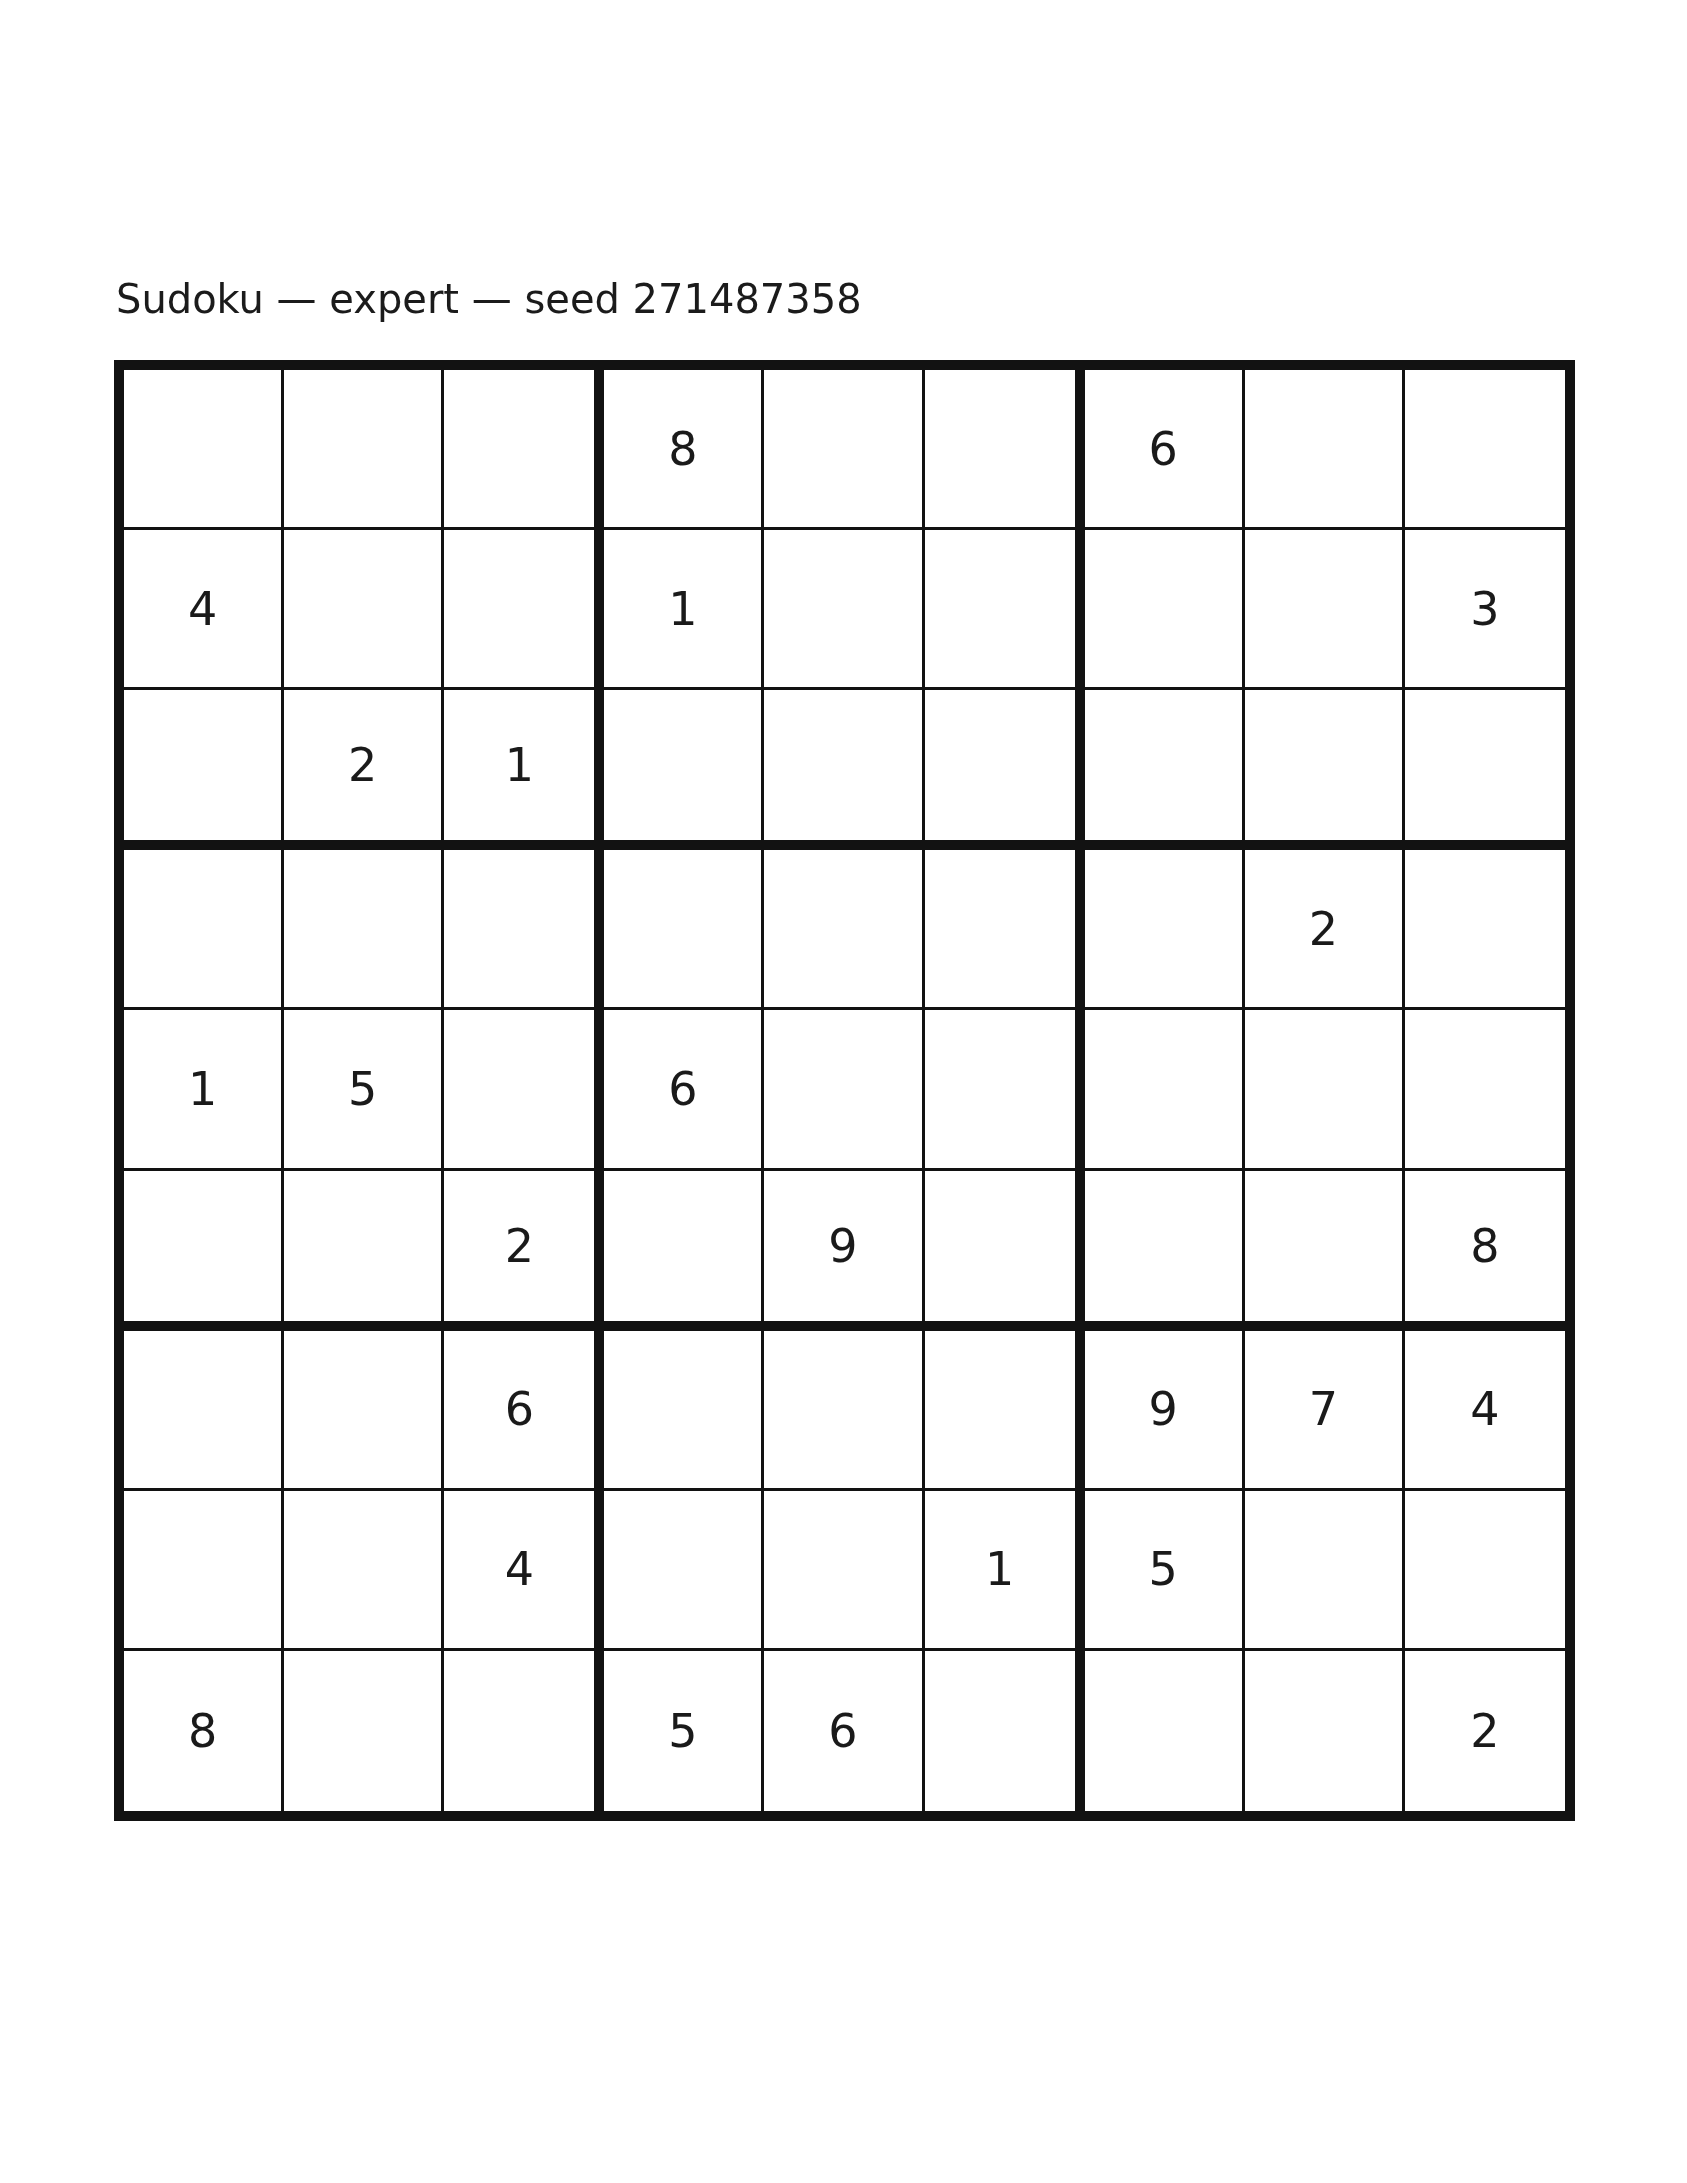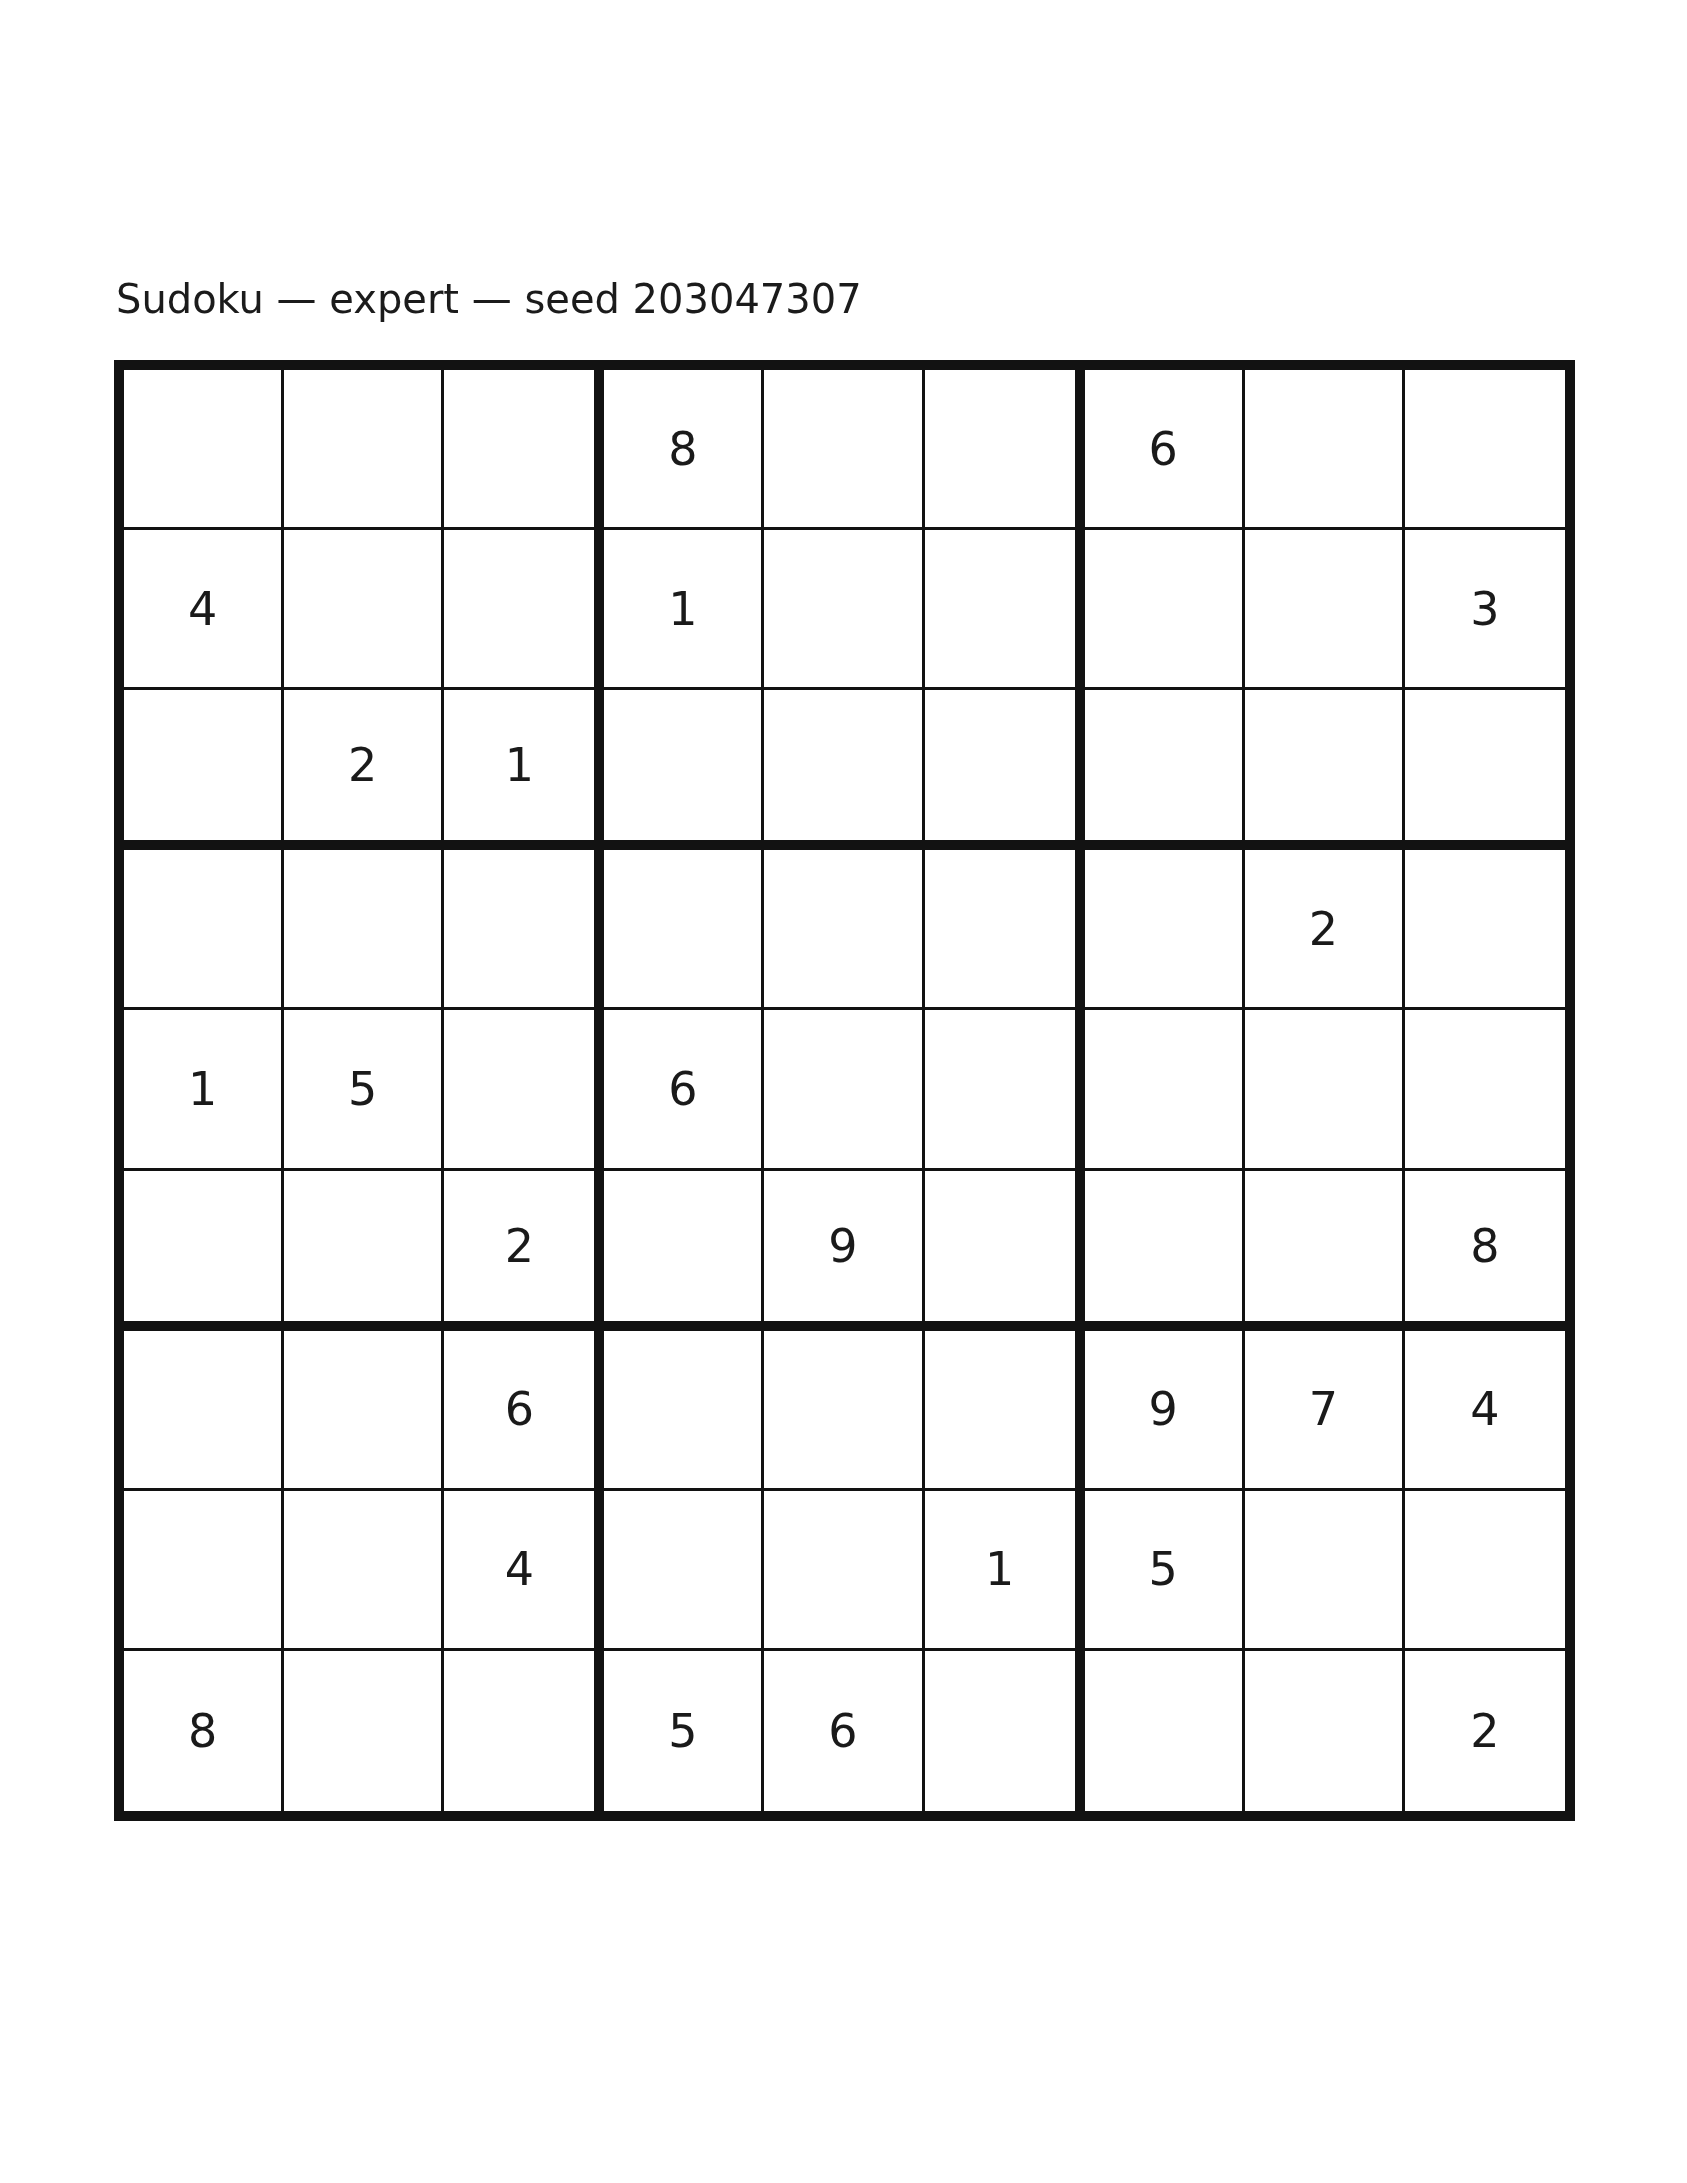--- a/index.html
+++ b/index.html
@@ -48,21 +48,21 @@
       background: #ffffff;
     }
     .cell.thick-r { border-right-width: 10px; }
     .cell.no-r    { border-right: none; }
     .cell.thick-b { border-bottom-width: 10px; }
     .cell.no-b    { border-bottom: none; }
   </style>
 </head>
 <body>
 
-<div class="page-title">Sudoku — expert — seed 203047307</div>
+<div class="page-title">Sudoku — expert — seed 271487358</div>
 
 <div class="board">
     <div class="cell"></div>
     <div class="cell"></div>
     <div class="cell thick-r"></div>
     <div class="cell">8</div>
     <div class="cell"></div>
     <div class="cell thick-r"></div>
     <div class="cell">6</div>
     <div class="cell"></div>

